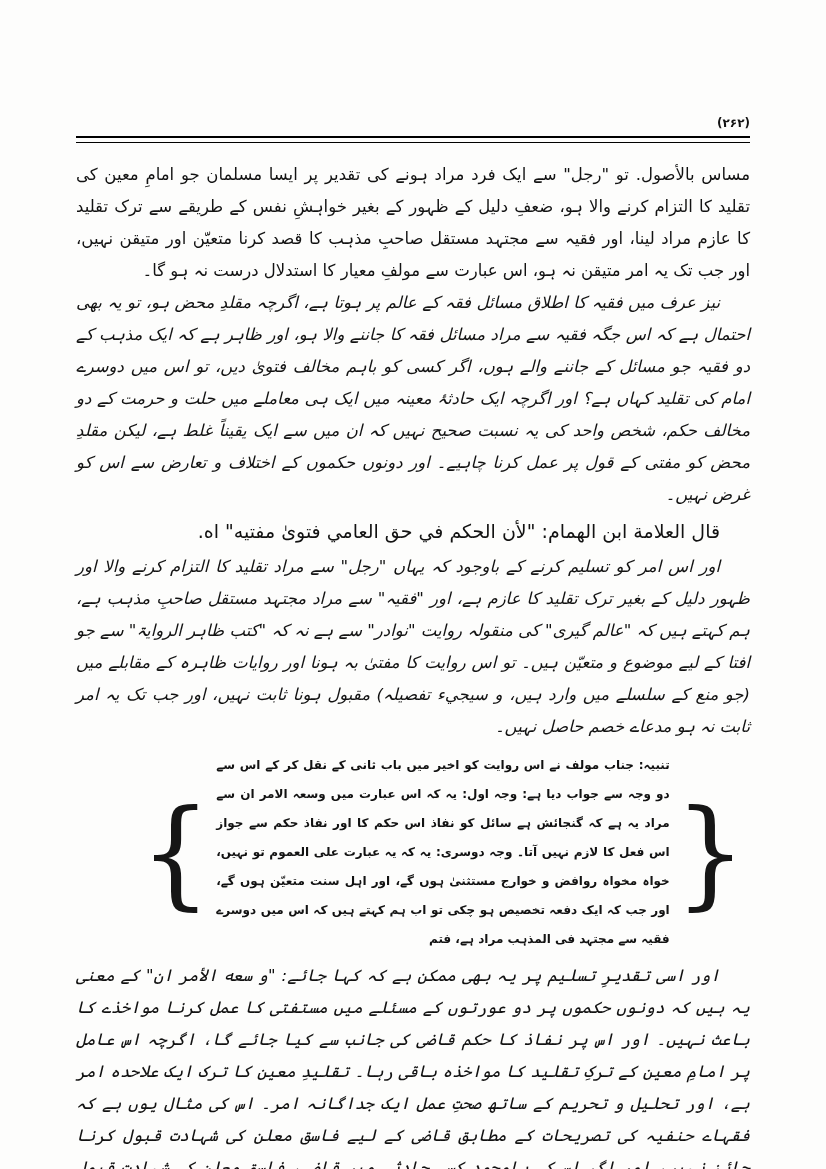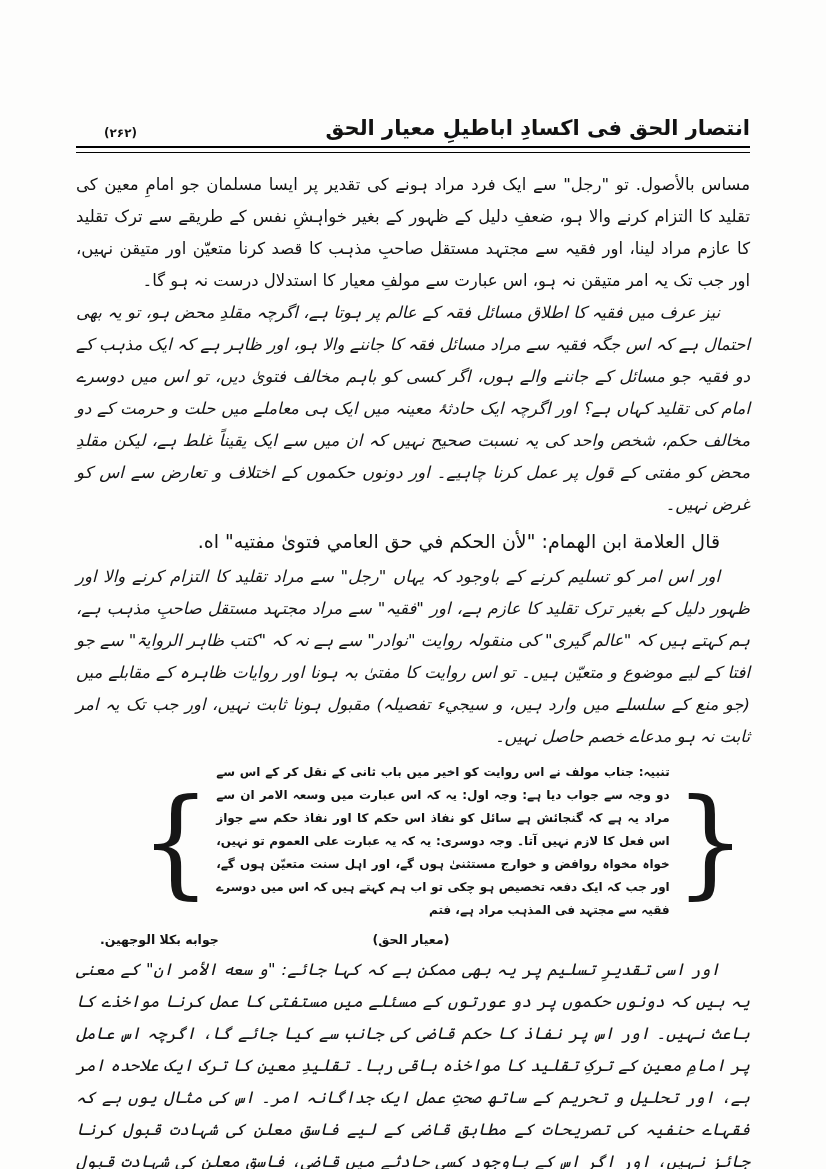--- a/index.html
+++ b/index.html
@@ -77,21 +77,21 @@
     line-height: 1;
     font-weight: 300;
     transform: scaleY(1.05);
     color: #161616;
     user-select: none;
   }
   .footnote-text {
     direction: rtl;
     flex: 1;
     font-size: 12px;
-    line-height: 23px;
+    line-height: 29px;
     font-weight: bold;
     text-align: justify;
     padding: 0 5px;
   }
   .footnote-footer {
     position: relative;
     height: 26px;
     font-size: 12.5px;
     font-weight: bold;
   }
@@ -108,21 +108,20 @@
   .closing {
     margin-top: 6px;
   }
 </style>
 </head>
 <body>
 
 <div class="page">
 
   <div class="header">
-    <div class="book-title">انتصار الحق فی اکسادِ اباطیلِ معیار الحق</div>
     <div class="page-number">(۲۶۲)</div>
   </div>
 
   <div class="rule-double"></div>
 
   <div class="body-text">
 
     <p class="para">مساس بالأصول. تو "رجل" سے ایک فرد مراد ہونے کی تقدیر پر ایسا مسلمان جو امامِ معین کی تقلید کا التزام کرنے والا ہو، ضعفِ دلیل کے ظہور کے بغیر خواہشِ نفس کے طریقے سے ترک تقلید کا عازم مراد لینا، اور فقیہ سے مجتہد مستقل صاحبِ مذہب کا قصد کرنا متعیّن اور متیقن نہیں، اور جب تک یہ امر متیقن نہ ہو، اس عبارت سے مولفِ معیار کا استدلال درست نہ ہو گا۔</p>
 
     <p class="para indent">نیز عرف میں فقیہ کا اطلاق مسائل فقہ کے عالم پر ہوتا ہے، اگرچہ مقلدِ محض ہو، تو یہ بھی احتمال ہے کہ اس جگہ فقیہ سے مراد مسائل فقہ کا جاننے والا ہو، اور ظاہر ہے کہ ایک مذہب کے دو فقیہ جو مسائل کے جاننے والے ہوں، اگر کسی کو باہم مخالف فتویٰ دیں، تو اس میں دوسرے امام کی تقلید کہاں ہے؟ اور اگرچہ ایک حادثۂ معینہ میں ایک ہی معاملے میں حلت و حرمت کے دو مخالف حکم، شخص واحد کی یہ نسبت صحیح نہیں کہ ان میں سے ایک یقیناً غلط ہے، لیکن مقلدِ محض کو مفتی کے قول پر عمل کرنا چاہیے۔ اور دونوں حکموں کے اختلاف و تعارض سے اس کو غرض نہیں۔</p>
@@ -130,22 +129,18 @@
     <p class="para arabic-quote">قال العلامة ابن الهمام: "لأن الحكم في حق العامي فتوىٰ مفتيه" اه.</p>
 
     <p class="para indent">اور اس امر کو تسلیم کرنے کے باوجود کہ یہاں "رجل" سے مراد تقلید کا التزام کرنے والا اور ظہور دلیل کے بغیر ترک تقلید کا عازم ہے، اور "فقیہ" سے مراد مجتہد مستقل صاحبِ مذہب ہے، ہم کہتے ہیں کہ "عالم گیری" کی منقولہ روایت "نوادر" سے ہے نہ کہ "کتب ظاہر الروایۃ" سے جو افتا کے لیے موضوع و متعیّن ہیں۔ تو اس روایت کا مفتیٰ بہ ہونا اور روایات ظاہرہ کے مقابلے میں (جو منع کے سلسلے میں وارد ہیں، و سیجيء تفصیلہ) مقبول ہونا ثابت نہیں، اور جب تک یہ امر ثابت نہ ہو مدعاے خصم حاصل نہیں۔</p>
 
     <div class="footnote">
       <span class="brace">{</span>
       <div class="footnote-text">تنبیہ: جناب مولف نے اس روایت کو اخیر میں باب ثانی کے نقل کر کے اس سے دو وجہ سے جواب دیا ہے: وجہ اول: یہ کہ اس عبارت میں وسعہ الامر ان سے مراد یہ ہے کہ گنجائش ہے سائل کو نفاذ اس حکم کا اور نفاذ حکم سے جواز اس فعل کا لازم نہیں آتا۔ وجہ دوسری: یہ کہ یہ عبارت علی العموم تو نہیں، خواہ مخواہ روافض و خوارج مستثنیٰ ہوں گے، اور اہل سنت متعیّن ہوں گے، اور جب کہ ایک دفعہ تخصیص ہو چکی تو اب ہم کہتے ہیں کہ اس میں دوسرے فقیہ سے مجتہد فی المذہب مراد ہے، فتم</div>
       <span class="brace">}</span>
     </div>
 
-    <div class="footnote-footer">
-      <span class="footnote-tail">جوابه بكلا الوجهين.</span>
-      <span class="footnote-attribution">(معیار الحق)</span>
-    </div>
 
     <p class="para indent closing">اور اسی تقدیرِ تسلیم پر یہ بھی ممکن ہے کہ کہا جائے: "و سعه الأمر ان" کے معنی یہ ہیں کہ دونوں حکموں پر دو عورتوں کے مسئلے میں مستفتی کا عمل کرنا مواخذے کا باعث نہیں۔ اور اس پر نفاذ کا حکم قاضی کی جانب سے کیا جائے گا، اگرچہ اس عامل پر امامِ معین کے ترکِ تقلید کا مواخذہ باقی رہا۔ تقلیدِ معین کا ترک ایک علاحدہ امر ہے، اور تحلیل و تحریم کے ساتھ صحتِ عمل ایک جداگانہ امر۔ اس کی مثال یوں ہے کہ فقہاے حنفیہ کی تصریحات کے مطابق قاضی کے لیے فاسق معلن کی شہادت قبول کرنا جائز نہیں، اور اگر اس کے باوجود کسی حادثے میں قاضی، فاسق معلن کی شہادت قبول کر کے حکم صادر کرے تو بہ شہادت مذکورہ وہ حکم جائز و نافذ ہے۔</p>
 
   </div>
 
 </div>
 
 </body></html>

